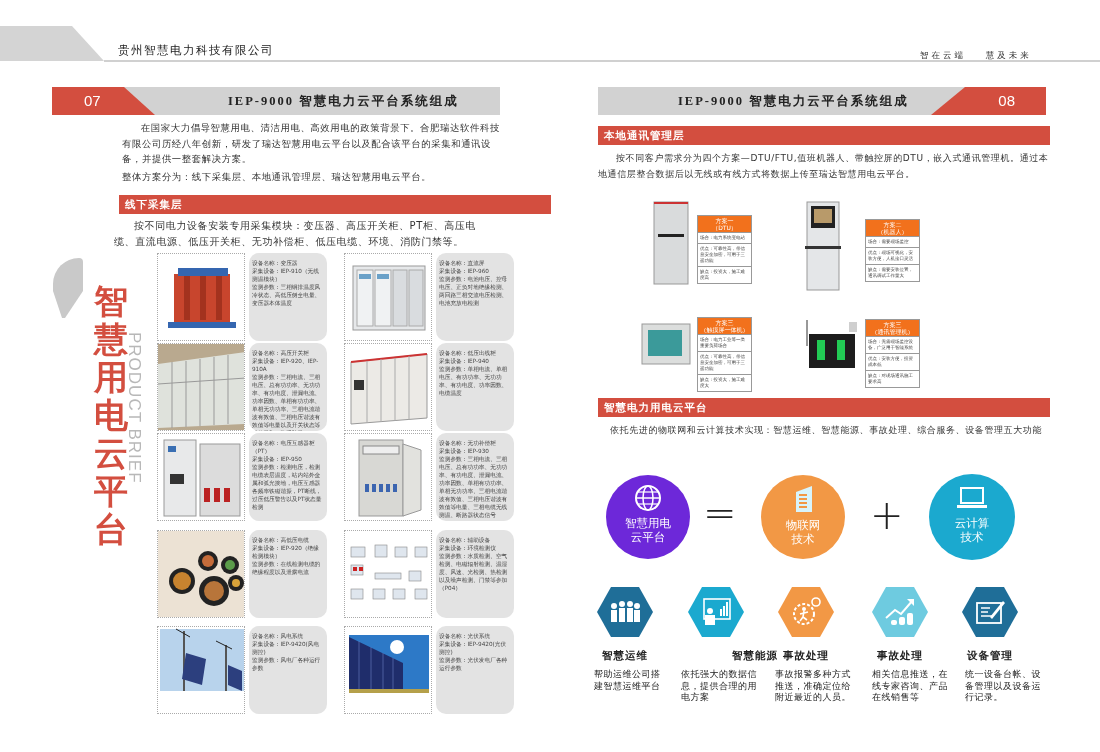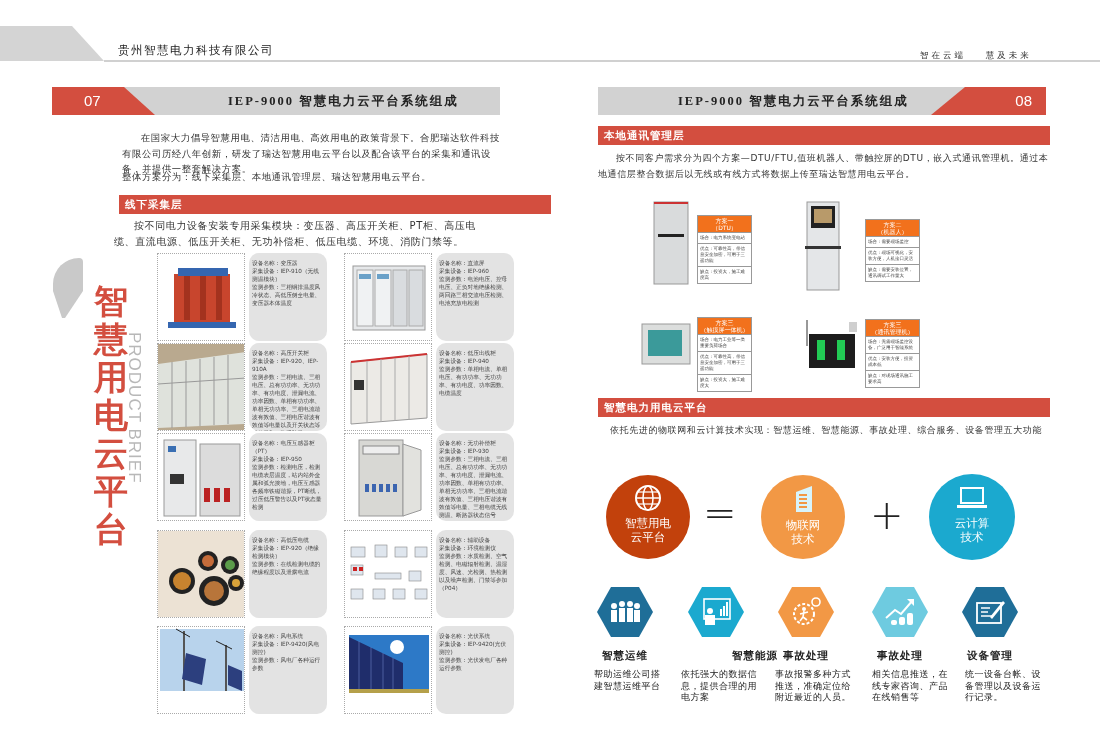--- a/index.html
+++ b/index.html
@@ -12,21 +12,21 @@
 .company{position:absolute;left:118px;top:43px;font-family:"DejaVu Serif",serif;font-size:11.5px;letter-spacing:1.5px;color:#222}
 .slogan{position:absolute;left:920px;top:50px;font-family:"DejaVu Serif",serif;font-size:8.5px;letter-spacing:3px;color:#333;word-spacing:14px}
 
 .titlebar{position:absolute;height:28px;background:#d2d2d2}
 .titlebar .num{position:absolute;top:0;height:28px;background:#d34e3f;color:#fff;font-family:"Liberation Sans",sans-serif;font-size:15px;line-height:28px}
 .titlebar .t{position:absolute;top:0;line-height:28px;font-family:Liberation Serif, serif;font-weight:bold;font-size:12.5px;letter-spacing:2px;color:#222}
 #tb-left{left:52px;top:87px;width:448px}
 #tb-left .num{left:0;width:150px;clip-path:polygon(0 0,72px 0,103px 28px,0 28px);padding-left:32px}
 #tb-left .t{left:176px}
 #tb-right{left:598px;top:87px;width:448px}
-#tb-right .num{right:0;width:115px;clip-path:polygon(34px 0,100% 0,100% 100%,0 100%);text-align:right;padding-right:14px}
+#tb-right .num{right:0;width:115px;clip-path:polygon(34px 0,100% 0,100% 100%,0 100%);text-align:right;padding-right:31px}
 #tb-right .t{left:80px}
 
 .para{position:absolute;font-size:9.4px;line-height:15.5px;color:#333;letter-spacing:0.6px}
 .indent{text-indent:2em}
 
 .redhead{position:absolute;height:19px;background:#d34e3f;color:#fff;font-weight:bold;font-size:10.5px;line-height:19px;padding-left:6px;letter-spacing:1px}
 
 .quote{position:absolute;left:53px;top:258px;width:30px;height:60px;background:#c9c9c9;border-radius:26px 4px 4px 4px;clip-path:polygon(0 0,100% 0,100% 55%,40% 100%,30% 100%,0 55%)}
 .vtitle{position:absolute;left:91px;top:282px;width:40px;font-weight:bold;color:#d34e3f;font-size:34px;line-height:38px;text-align:center}
 .vtitle span{display:block}
@@ -59,21 +59,21 @@
     <div class="line"></div>
   </div>
   <div class="company">贵州智慧电力科技有限公司</div>
   <div class="slogan">智在云端 慧及未来</div>
 
   <div class="titlebar" id="tb-left">
     <div class="num">07</div>
     <div class="t">IEP-9000 智慧电力云平台系统组成</div>
   </div>
 
-  <div class="para indent" style="left:122px;top:130px;width:380px">在国家大力倡导智慧用电、清洁用电、高效用电的政策背景下。合肥瑞达软件科技有限公司历经八年创新，研发了瑞达智慧用电云平台以及配合该平台的采集和通讯设备，并提供一整套解决方案。</div>
+  <div class="para indent" style="left:122px;top:120px;width:380px">在国家大力倡导智慧用电、清洁用电、高效用电的政策背景下。合肥瑞达软件科技有限公司历经八年创新，研发了瑞达智慧用电云平台以及配合该平台的采集和通讯设备，并提供一整套解决方案。</div>
   <div class="para" style="left:122px;top:169px;width:380px">整体方案分为：线下采集层、本地通讯管理层、瑞达智慧用电云平台。</div>
 
   <div class="redhead" style="left:119px;top:195px;width:432px">线下采集层</div>
   <div class="para indent" style="left:114px;top:218px;width:380px;font-size:10px">按不同电力设备安装专用采集模块：变压器、高压开关柜、PT柜、高压电缆、直流电源、低压开关柜、无功补偿柜、低压电缆、环境、消防门禁等。</div>
 
   <div class="quote"></div>
   <div class="vtitle">
     <span>智</span>
     <span>慧</span>
     <span>用</span>
@@ -357,21 +357,21 @@
         <div>（通讯管理机）</div>
       </div>
     <div class="oc">场合：无需现场监控设备，广泛用于智能系统</div>
     <div class="oc">优点：安装方便，投资成本低</div>
     <div class="oc">缺点：对现场通讯施工要求高</div>
   </div>
 
   <div class="redhead" style="left:598px;top:398px;width:452px">智慧电力用电云平台</div>
   <div class="para" style="left:610px;top:423px;width:450px;font-size:9px">依托先进的物联网和云计算技术实现：智慧运维、智慧能源、事故处理、综合服务、设备管理五大功能</div>
 
-  <div class="circle" style="left:606px;top:475px;width:84px;height:84px;background:#c2410c">
+  <div class="circle" style="left:606px;top:475px;width:84px;height:84px;background:#6d28d9">
     <svg style="margin:9px auto 4px" width="28" height="28" viewBox="0 0 28 28">
         <circle cx="14" cy="14" r="12" fill="none" stroke="#fff" stroke-width="2"></circle>
         <ellipse cx="14" cy="14" rx="5" ry="12" fill="none" stroke="#fff" stroke-width="1.5"></ellipse>
         <line x1="2" y1="14" x2="26" y2="14" stroke="#fff" stroke-width="1.5"></line>
         <line x1="4" y1="8" x2="24" y2="8" stroke="#fff" stroke-width="1.2"></line>
         <line x1="4" y1="20" x2="24" y2="20" stroke="#fff" stroke-width="1.2"></line>
       </svg>
     <div>智慧用电</div>
     <div>云平台</div>
   </div>

